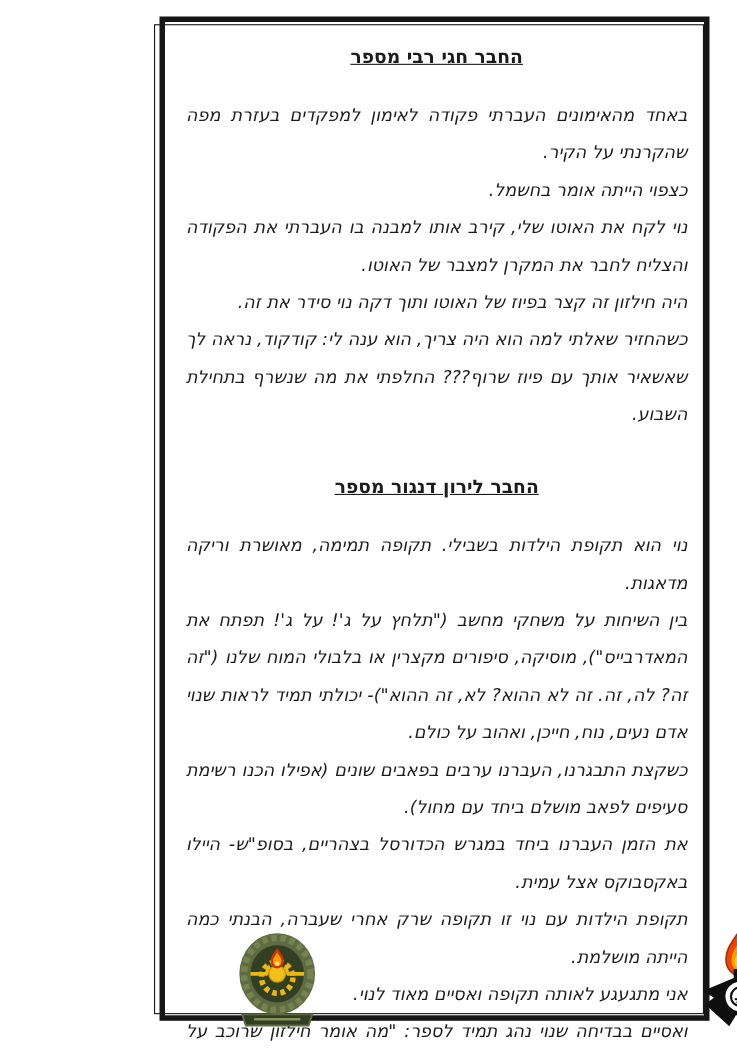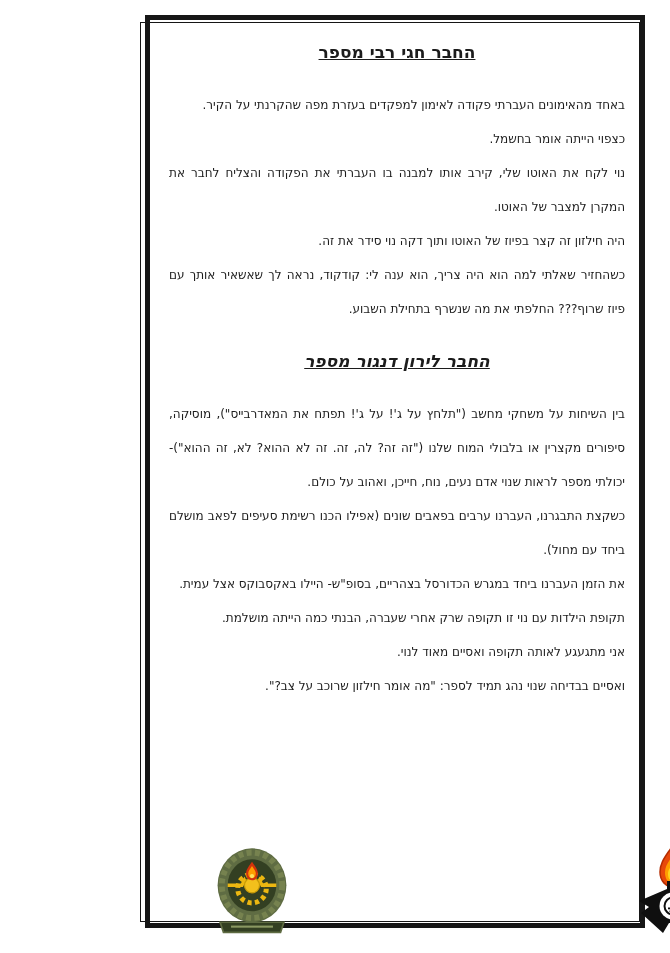--- a/index.html
+++ b/index.html
@@ -32,27 +32,28 @@
     direction: rtl;
   }
   .section-title {
     font-size: 17px;
     font-weight: bold;
     text-decoration: underline;
     text-align: center;
     line-height: 34px;
     margin: 0 0 19px 0;
   }
-  .section-liron .section-title { margin-top: 18px; font-style: italic; }
+  .section-liron .section-title { margin-top: 32px; }
   .content p {
     margin: 0;
-    font-size: 12px;
+    font-size: 16px;
     line-height: 34px;
     text-align: justify;
     text-align-last: right;
+    font-style: italic;
   }
   .logo { position: absolute; }
   .logo-left  { left: 86px;  top: 845px; width: 84px;  height: 94px; }
   .logo-right { left: 498px; top: 843px; width: 102px; height: 97px; }
   svg { display: block; width: 100%; height: 100%; }
 </style>
 </head>
 <body>
 
 <div class="page">
@@ -66,21 +67,22 @@
       <h2 class="section-title">החבר חגי רבי מספר</h2>
       <p>באחד מהאימונים העברתי פקודה לאימון למפקדים בעזרת מפה שהקרנתי על הקיר.</p>
       <p>כצפוי הייתה אומר בחשמל.</p>
       <p>נוי לקח את האוטו שלי, קירב אותו למבנה בו העברתי את הפקודה והצליח לחבר את המקרן למצבר של האוטו.</p>
       <p>היה חילזון זה קצר בפיוז של האוטו ותוך דקה נוי סידר את זה.</p>
       <p>כשהחזיר שאלתי למה הוא היה צריך, הוא ענה לי: קודקוד, נראה לך שאשאיר אותך עם פיוז שרוף??? החלפתי את מה שנשרף בתחילת השבוע.</p>
     </section>
 
     <section class="section-liron">
       <h2 class="section-title">החבר לירון דנגור מספר</h2>
-      <p>בין השיחות על משחקי מחשב ("תלחץ על ג'! על ג'! תפתח את המאדרבייס"), מוסיקה, סיפורים מקצרין או בלבולי המוח שלנו ("זה זה? לה, זה. זה לא ההוא? לא, זה ההוא")- יכולתי מספר לראות שנוי אדם נעים, נוח, חייכן, ואהוב על כולם.</p>
+      <p>נוי הוא תקופת הילדות בשבילי. תקופה תמימה, מאושרת וריקה מדאגות.</p>
+      <p>בין השיחות על משחקי מחשב ("תלחץ על ג'! על ג'! תפתח את המאדרבייס"), מוסיקה, סיפורים מקצרין או בלבולי המוח שלנו ("זה זה? לה, זה. זה לא ההוא? לא, זה ההוא")- יכולתי תמיד לראות שנוי אדם נעים, נוח, חייכן, ואהוב על כולם.</p>
       <p>כשקצת התבגרנו, העברנו ערבים בפאבים שונים (אפילו הכנו רשימת סעיפים לפאב מושלם ביחד עם מחול).</p>
       <p>את הזמן העברנו ביחד במגרש הכדורסל בצהריים, בסופ"ש- היילו באקסבוקס אצל עמית.</p>
       <p>תקופת הילדות עם נוי זו תקופה שרק אחרי שעברה, הבנתי כמה הייתה מושלמת.</p>
       <p>אני מתגעגע לאותה תקופה ואסיים מאוד לנוי.</p>
       <p>ואסיים בבדיחה שנוי נהג תמיד לספר: "מה אומר חילזון שרוכב על צב?".</p>
     </section>
 
   </div>
 
   <div class="logo logo-left">

